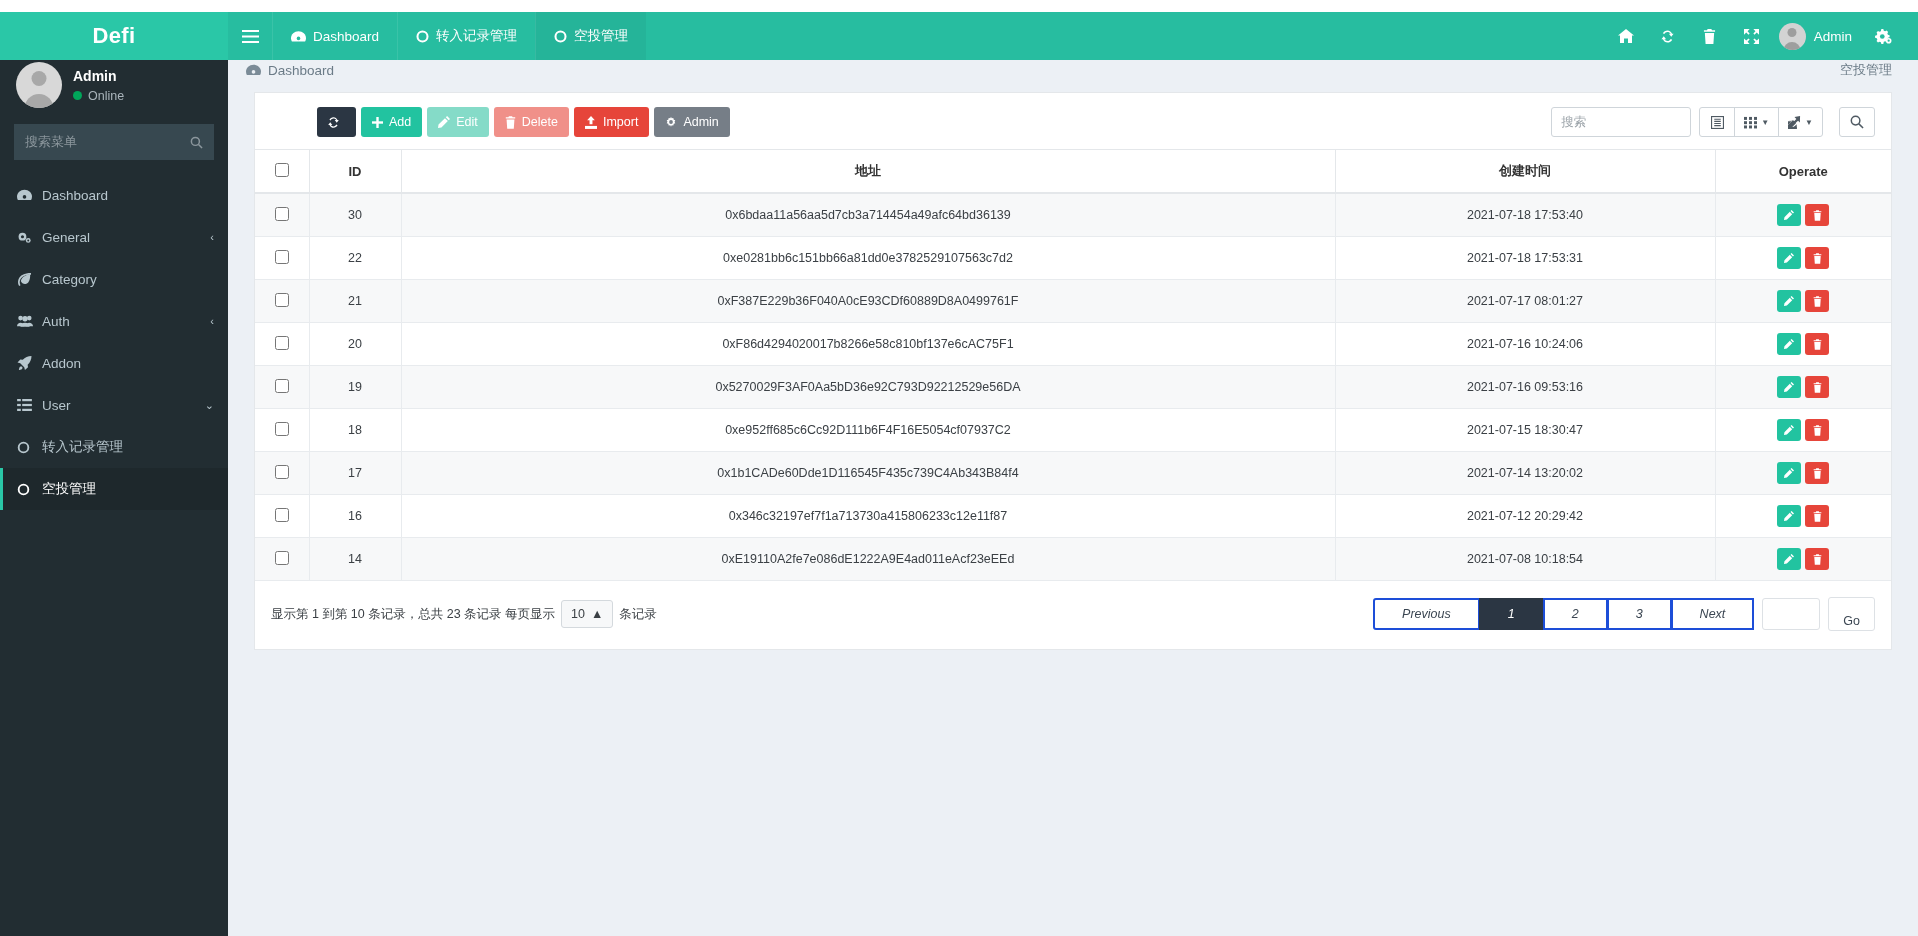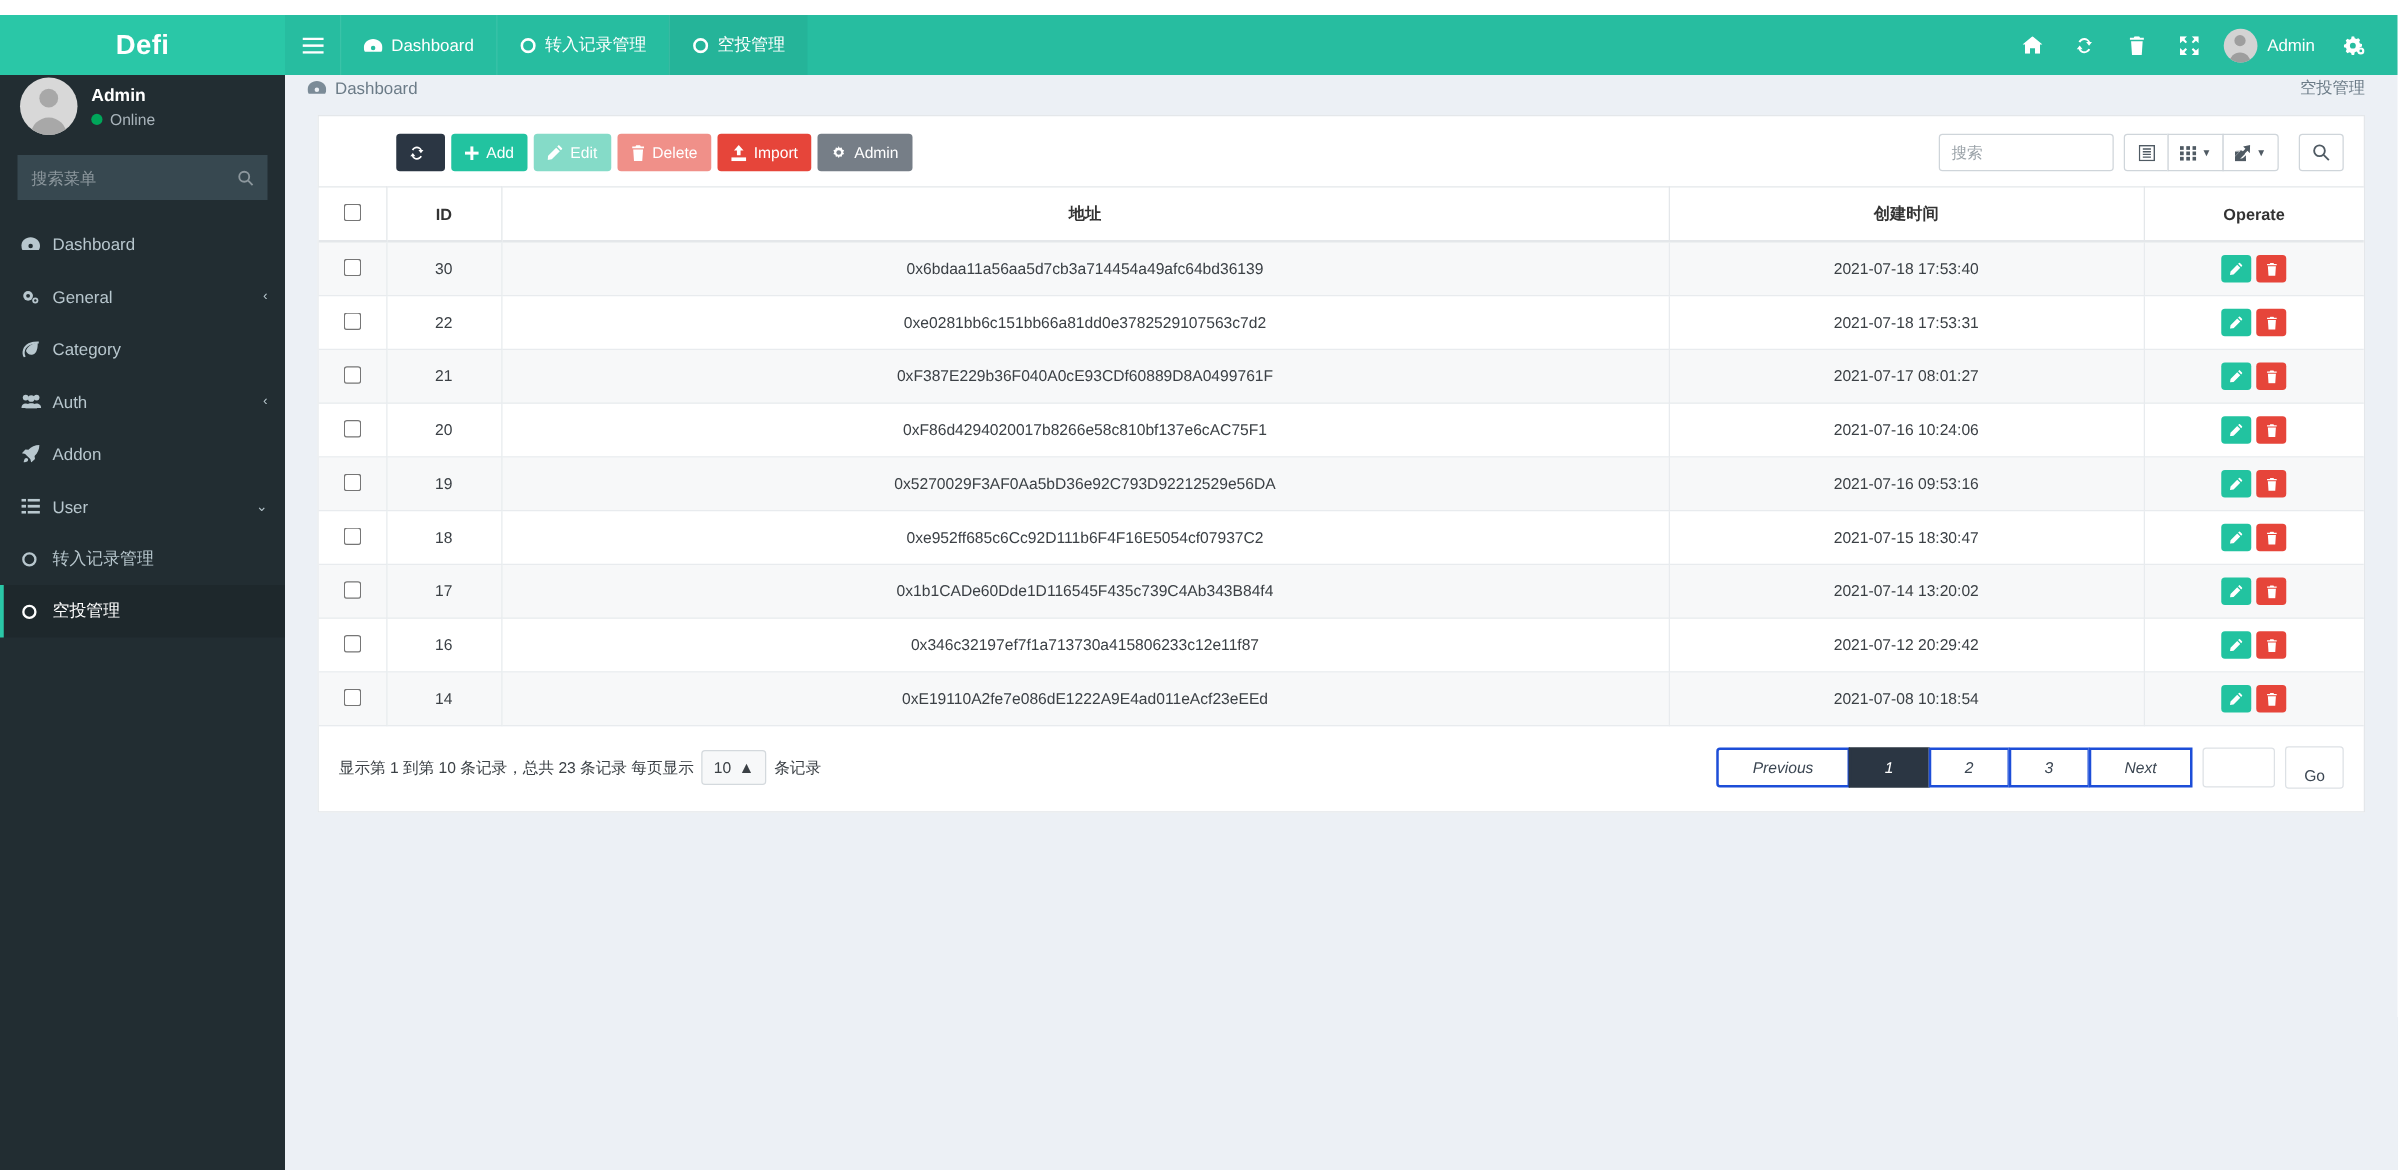--- a/index.html
+++ b/index.html
@@ -84,21 +84,21 @@
   .side-user-status { display: flex; align-items: center; gap: 6px; color: #a9b4bb; font-size: 12.5px; }
   .dot-online { width: 9px; height: 9px; border-radius: 50%; background: #00a65a; display: inline-block; }
 
   .side-search {
     margin: 2px 14px 14px 14px; height: 36px; background: #374850;
     display: flex; align-items: center; position: relative;
   }
   .side-search input {
     flex: 1; background: transparent; border: 0; outline: none;
     color: #cfd6da; font-size: 13px; padding: 0 30px 0 11px;
-    font-family: Liberation Sans, sans-serif;
+    font-family: Liberation Mono, monospace;
   }
   .side-search input::placeholder { color: #8c979d; }
   .side-search .s-ico {
     position: absolute; right: 11px; color: #8c979d; font-size: 13px; cursor: pointer;
   }
 
   .side-menu { list-style: none; }
   .side-link {
     display: flex; align-items: center; height: 42px;
     padding: 0 14px 0 17px; color: #b8c7ce; font-size: 13.5px;

